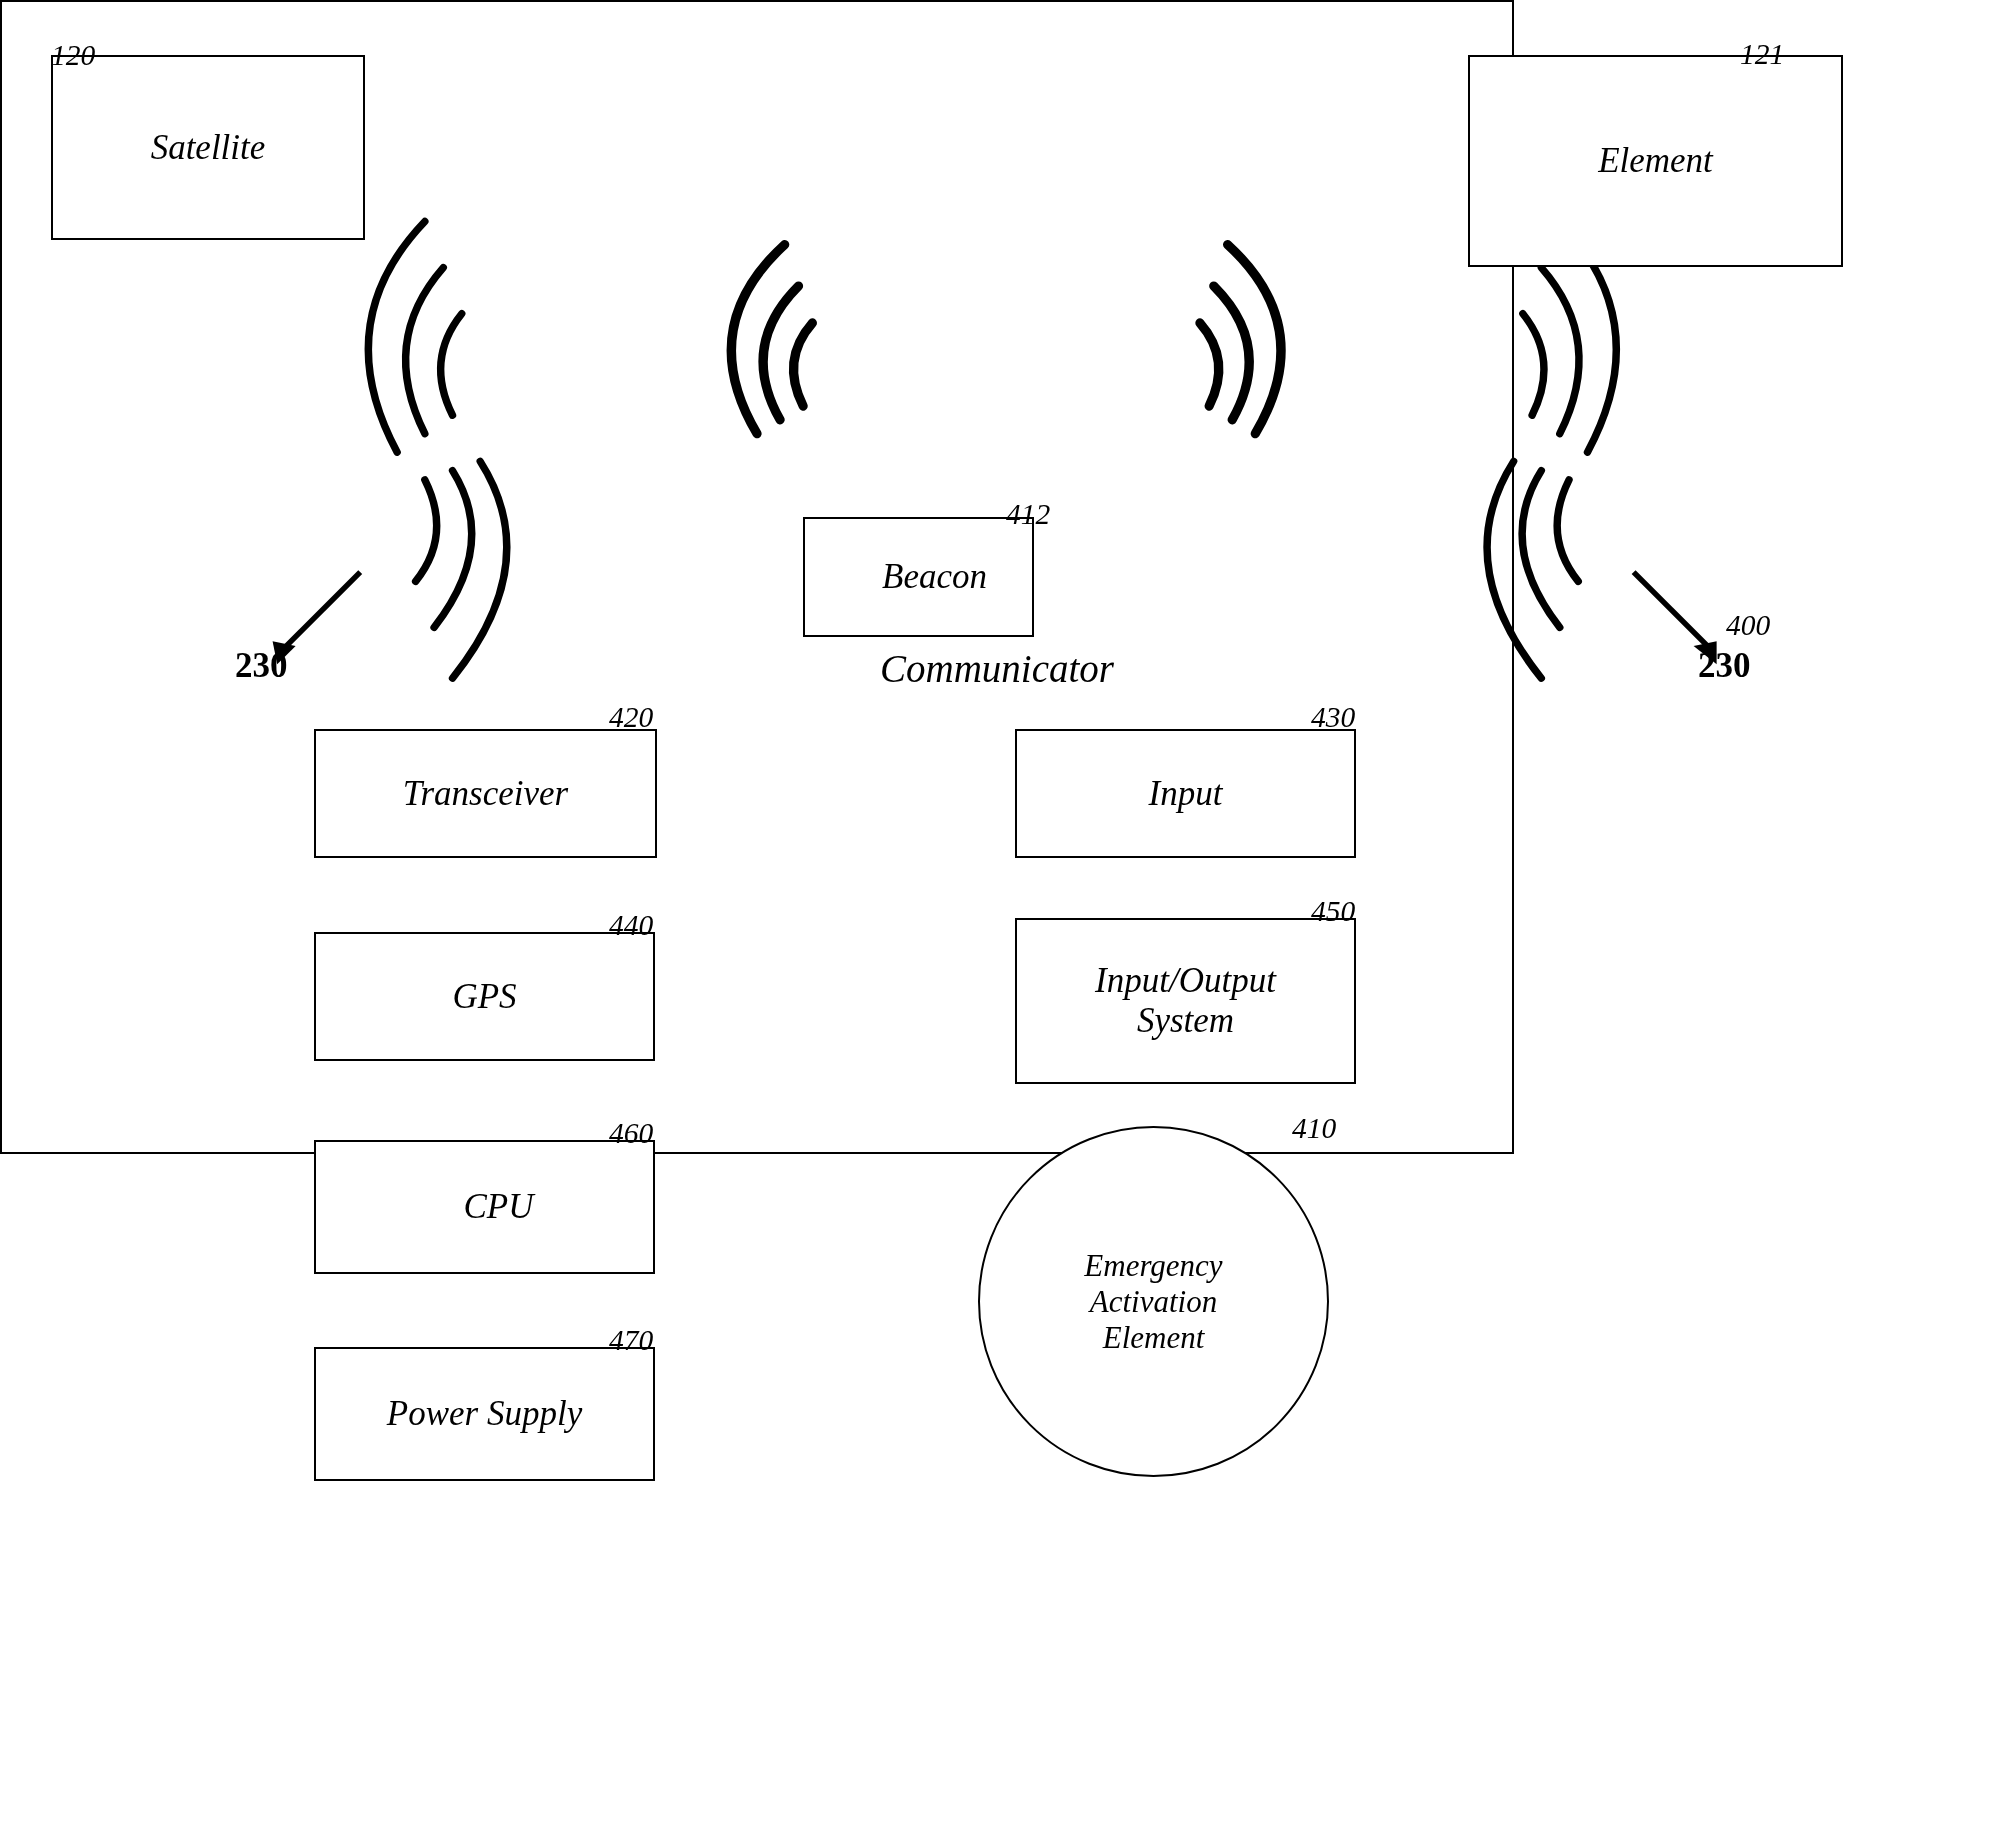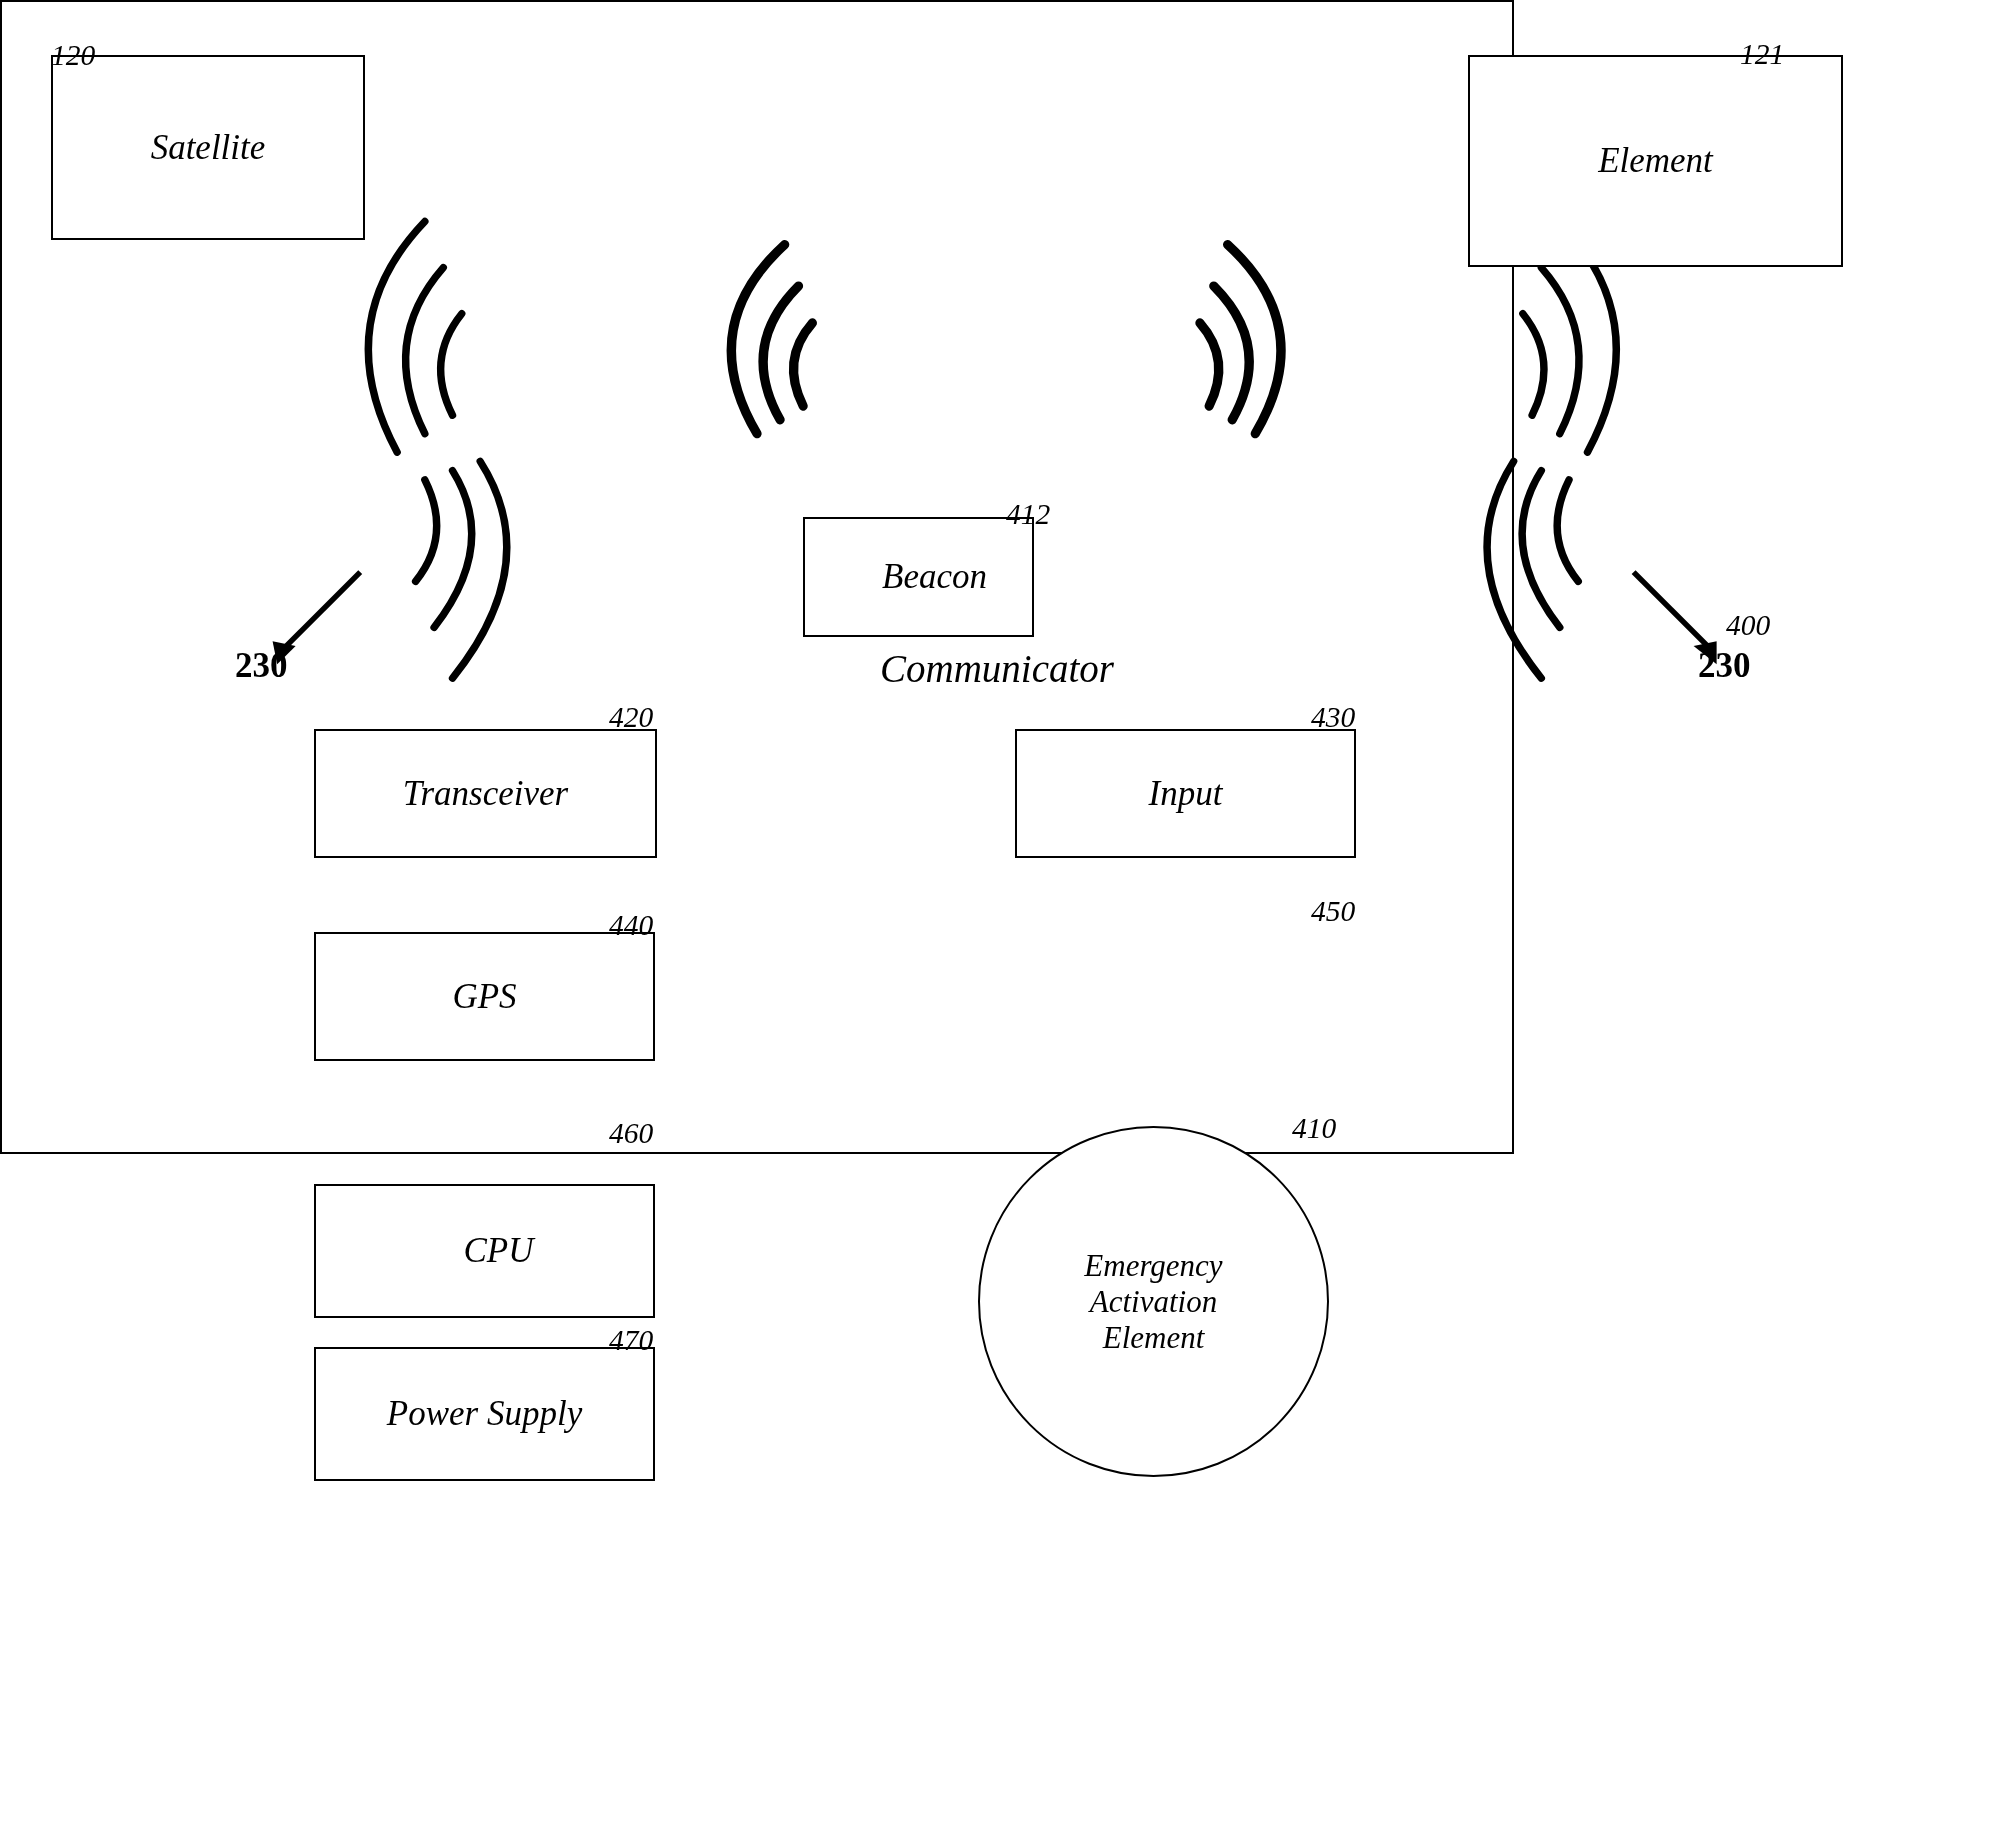--- a/index.html
+++ b/index.html
@@ -215,23 +215,27 @@
   <div class="component-box" style="top:729px; left:1015px; width:341px; height:129px;">
     <span class="box-label">Input</span>
   </div>
   <div class="ref-label" style="top:701px; left:1311px;">430</div>
 
   <div class="component-box" style="top:932px; left:314px; width:341px; height:129px;">
     <span class="box-label">GPS</span>
   </div>
   <div class="ref-label" style="top:909px; left:609px;">440</div>
 
+  <div class="component-box" style="top:918px; left:1015px; width:341px; height:166px;">
+    <span class="box-label" style="white-space:pre-line;">Input/Output
+System</span>
+  </div>
   <div class="ref-label" style="top:895px; left:1311px;">450</div>
 
-  <div class="component-box" style="top:1184px; left:314px; width:341px; height:134px;padding-left:28px;">
+  <div class="component-box" style="top:1140px; left:314px; width:341px; height:134px;padding-left:28px;">
     <span class="box-label">CPU</span>
   </div>
   <div class="ref-label" style="top:1117px; left:609px;">460</div>
 
   <div class="emergency-circle" style="top:1126px; left:978px; width:351px; height:351px;">
     <span class="box-label" style="white-space:pre-line; font-size:31px;">Emergency
 Activation
 Element</span>
   </div>
   <div class="ref-label" style="top:1112px; left:1292px;">410</div>

